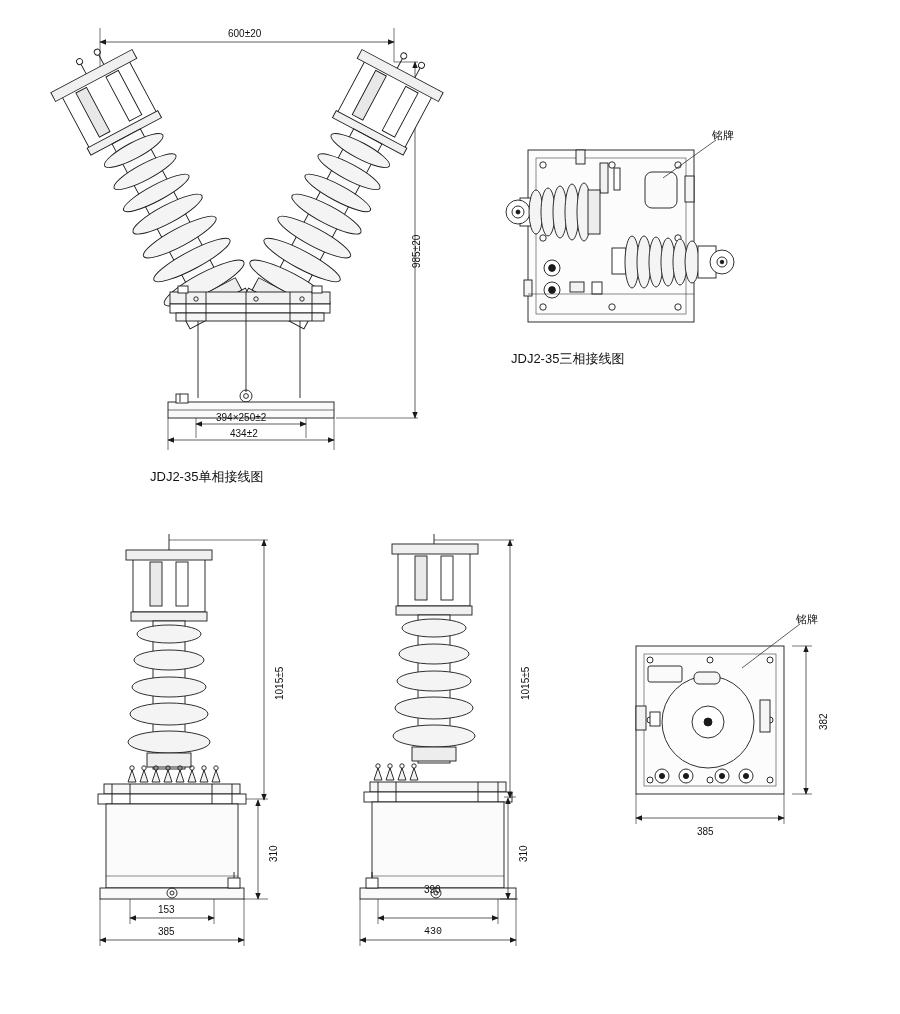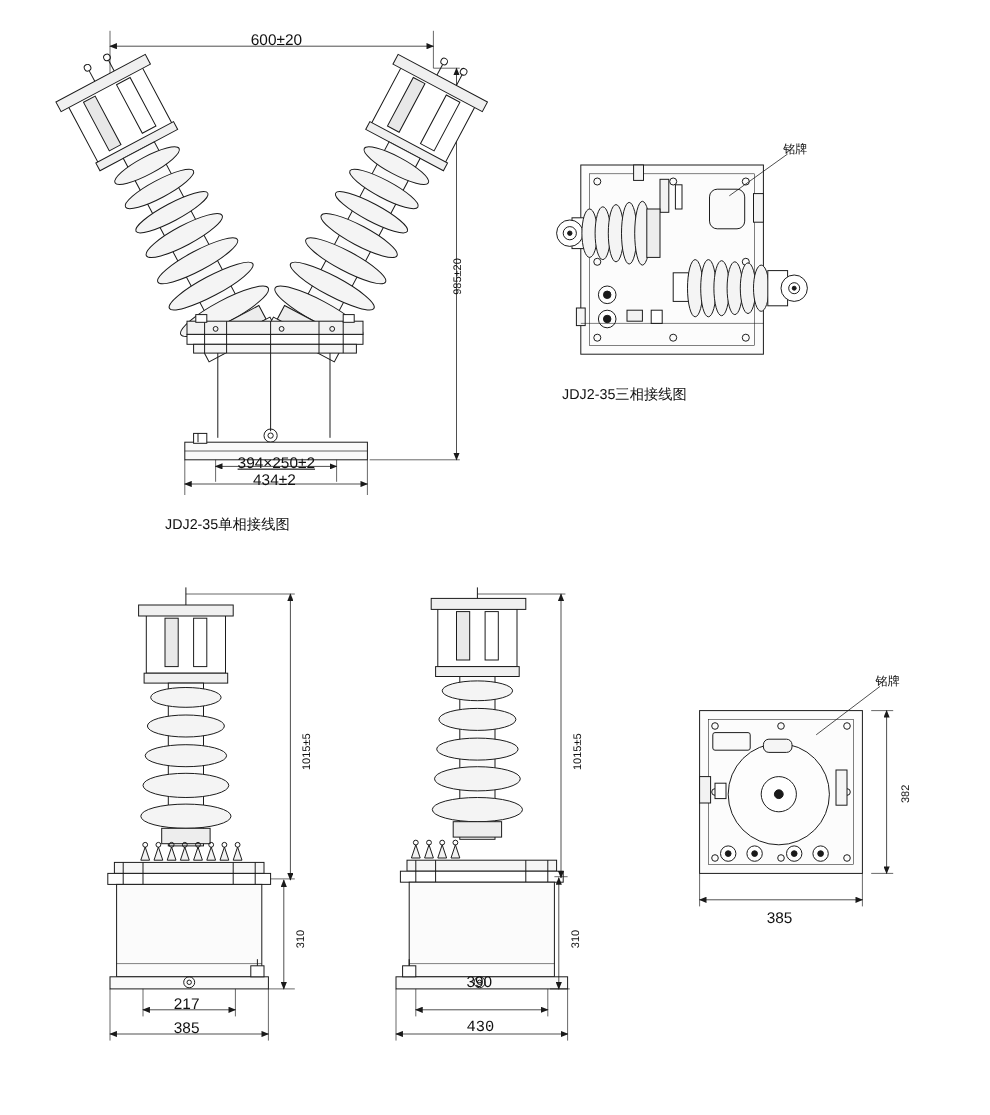--- a/index.html
+++ b/index.html
@@ -2,21 +2,21 @@
 <html><head>
 <meta charset="utf-8">
 <style>
   html,body{margin:0;padding:0;background:#ffffff;}
   body{width:900px;height:1014px;position:relative;overflow:hidden;
        font-family:"Liberation Sans",sans-serif;color:#1a1a1a;}
   .stage{position:absolute;left:0;top:0;width:900px;height:1014px;}
   svg{position:absolute;left:0;top:0;width:900px;height:1014px;}
   .cap{position:absolute;font-size:13px;color:#111;
        font-family:"Liberation Sans",sans-serif;white-space:nowrap;}
-  .dim{position:absolute;font-size:14px;color:#111;white-space:nowrap;
+  .dim{position:absolute;font-size:10px;color:#111;white-space:nowrap;
        font-family:"Liberation Sans",sans-serif;}
   .dimv{position:absolute;font-size:10px;color:#111;white-space:nowrap;
        transform-origin:left top;transform:rotate(-90deg);
        font-family:"Liberation Sans",sans-serif;}
   .lbl{position:absolute;font-size:11px;color:#111;white-space:nowrap;
        font-family:"Liberation Sans",sans-serif;}
 </style>
 </head>
 <body>
 
@@ -366,30 +366,30 @@
     <line x1="636" y1="794" x2="636" y2="824" stroke-width="0.6"></line>
     <line x1="784" y1="794" x2="784" y2="824" stroke-width="0.6"></line>
     <line x1="636" y1="818" x2="784" y2="818" stroke-width="0.7" marker-start="url(#arS)" marker-end="url(#ar)"></line>
   </g>
 
   </g>
 </svg>
 
 <div class="dim" style="left:228px;top:28px;">600±20</div>
 <div class="dimv" style="left:411px;top:268px;">985±20</div>
-<div class="dim" style="left:216px;top:412px;text-decoration:underline;">394×250±2</div>
+<div class="dim" style="left:216px;top:412px;">394×250±2</div>
 <div class="dim" style="left:230px;top:428px;">434±2</div>
 <div class="cap" style="left:150px;top:468px;width:200px;">JDJ2-35单相接线图</div>
 
 <div class="lbl" style="left:712px;top:128px;">铭牌</div>
 <div class="cap" style="left:511px;top:350px;width:200px;">JDJ2-35三相接线图</div>
 
 <div class="dimv" style="left:274px;top:700px;">1015±5</div>
 <div class="dimv" style="left:268px;top:862px;">310</div>
-<div class="dim" style="left:158px;top:904px;">217</div>
+<div class="dim" style="left:158px;top:904px;">153</div>
 <div class="dim" style="left:158px;top:926px;">385</div>
 
 <div class="dimv" style="left:520px;top:700px;">1015±5</div>
 <div class="dimv" style="left:518px;top:862px;">310</div>
 <div class="dim" style="left:424px;top:884px;">390</div>
 <div class="dim" style="left:424px;top:926px;font-family:Liberation Mono, monospace;">430</div>
 
 <div class="lbl" style="left:796px;top:612px;">铭牌</div>
 <div class="dimv" style="left:818px;top:730px;">382</div>
 <div class="dim" style="left:697px;top:826px;">385</div>

